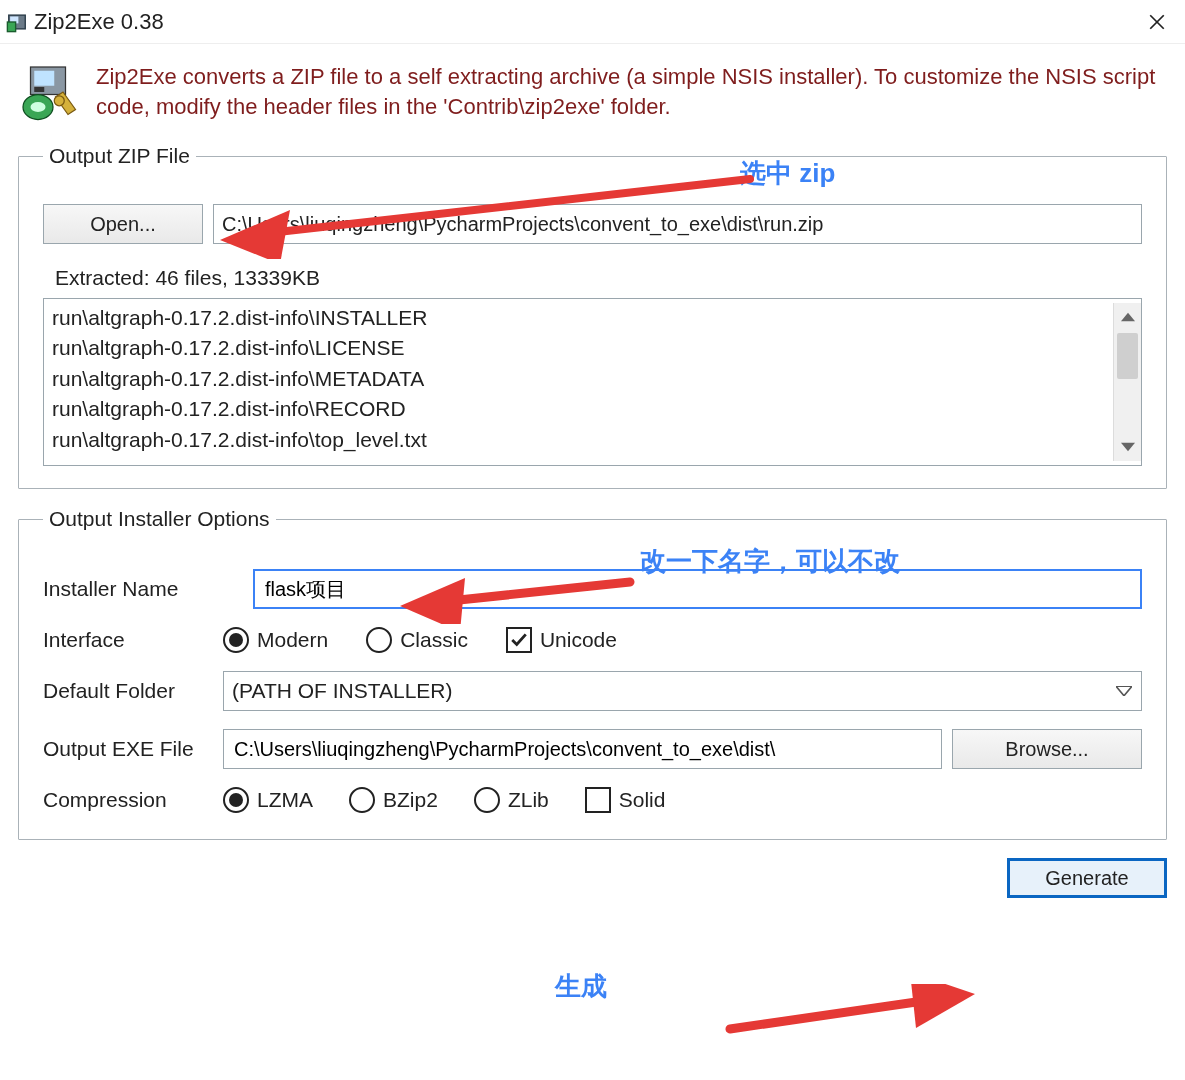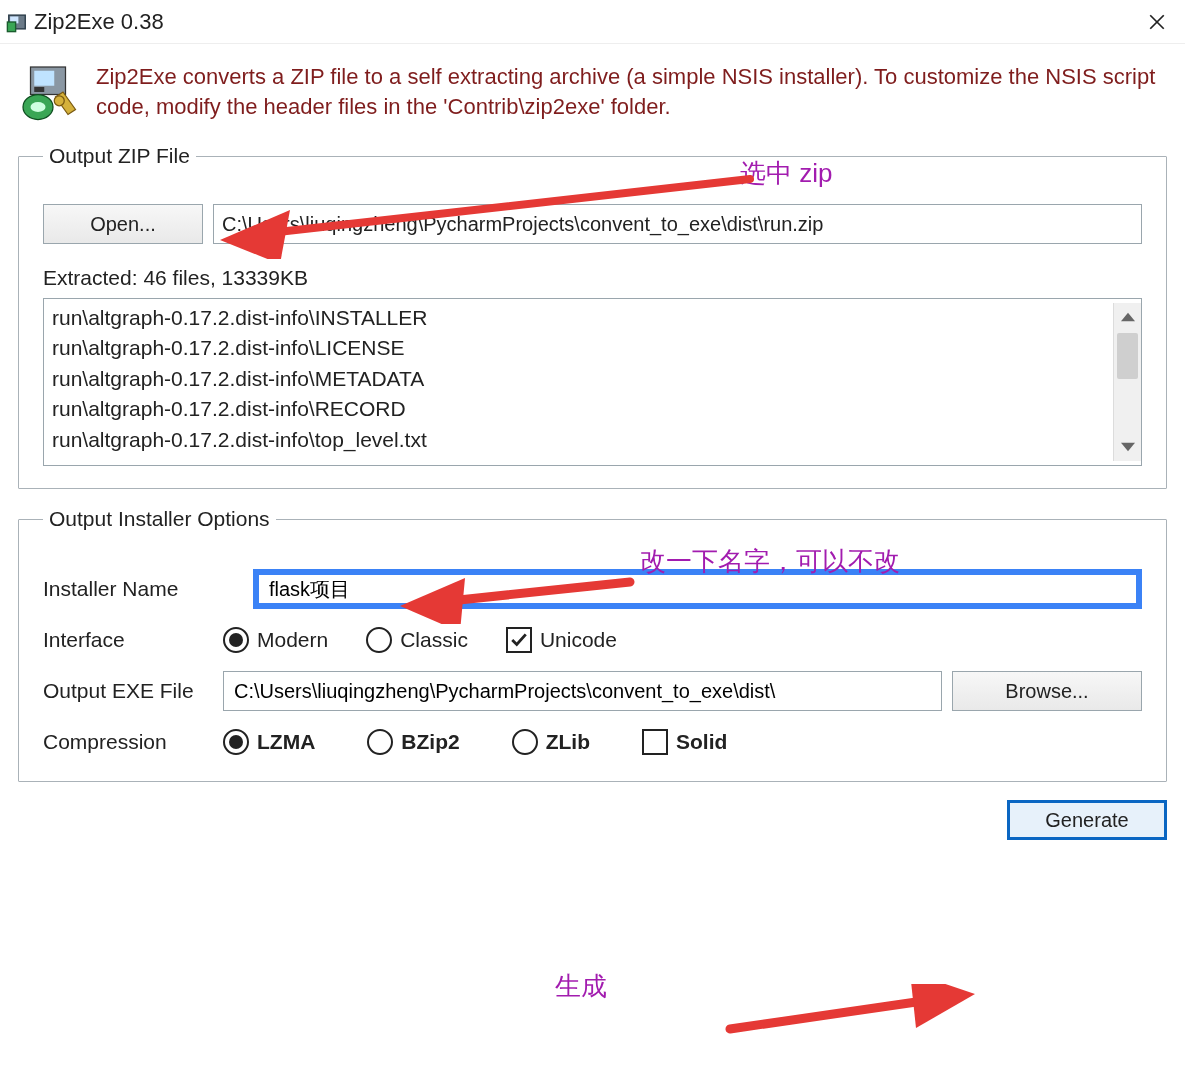--- a/index.html
+++ b/index.html
@@ -63,28 +63,28 @@
     border: 3px solid #0a66c2;
     padding: 4px 28px;
   }
 
   .textbox, .readonly-box {
     border: 1px solid #9aa6ad; background: #fff;
     height: 40px; padding: 4px 8px; font-size: 20px; flex: 1;
     display: flex; align-items: center; overflow: hidden; white-space: nowrap;
   }
   .textbox-focused {
-    border: 6px solid #3b82f6; padding: 3px 8px;
+    border: 2px solid #3b82f6; padding: 3px 8px;
   }
   .input-text {
     border: none; outline: none; width: 100%; font-size: 20px;
     font-family: inherit; background: transparent;
   }
 
-  .static-text { font-size: 21px; margin: 10px 0 8px 0; }
+  .static-text { font-size: 21px; margin: 10px 0 8px 12px; }
 
   .listbox {
     border: 1px solid #9aa6ad; height: 168px;
     font-size: 21px; padding: 4px 0 4px 8px;
     display: flex; align-items: stretch; gap: 0;
   }
   .listbox-content { flex: 1; overflow: hidden; line-height: 1.45; }
   .listbox-scroll {
     width: 28px; background: #f0f0f0;
     border-left: 1px solid #dcdcdc;
@@ -126,22 +126,22 @@
   .combo-text { flex: 1; }
   .combo-arrow {
     width: 34px; height: 100%; display: flex; align-items: center; justify-content: center;
     color: #555;
   }
 
   .sidecar { width: 190px; }
 
   
   .anno {
-    position: absolute; color: #a21caf; font-size: 26px;
-    pointer-events: none; font-weight: 400;
+    position: absolute; color: #3b82f6; font-size: 26px;
+    pointer-events: none; font-weight: 700;
     font-family: "Microsoft YaHei", "SimSun", Arial, sans-serif;
   }
   .arrow { position: absolute; pointer-events: none; }
 </style>
 </head>
 <body>
 
 <div class="window">
 
   <div class="titlebar">
@@ -244,34 +244,45 @@
             <span class="check-box checked">
               <svg viewBox="0 0 16 16">
                   <path d="M2 8 L6 12 L14 3" fill="none" stroke="#222" stroke-width="2.5"></path>
                 </svg>
             </span>
             <span>Unicode</span>
           </label>
         </div>
       </div>
 
+      <div class="opt-row">
+        <div class="opt-label">Default Folder</div>
+        <div class="combo">
+          <span class="combo-text">(PATH OF INSTALLER)</span>
+          <span class="combo-arrow">
+            <svg viewBox="0 0 10 6" width="16" height="10">
+                <path d="M0 0 L5 6 L10 0 Z" fill="none" stroke="#555" stroke-width="1"></path>
+              </svg>
+          </span>
+        </div>
+      </div>
 
       <div class="opt-row">
         <div class="opt-label">Output EXE File</div>
         <div class="textbox" style="flex:1;">
           <input class="input-text" value="C:\Users\liuqingzheng\PycharmProjects\convent_to_exe\dist\" style="">
         </div>
         <div class="btn sidecar">
           <span>Browse...</span>
         </div>
       </div>
 
       <div class="opt-row" style="margin-bottom:4px;">
         <div class="opt-label">Compression</div>
-        <div class="radios" style="gap:52px;font-weight:bold;">
+        <div class="radios" style="gap:36px;">
           <label class="radio">
             <span class="radio-dot checked"></span>
             <span>LZMA</span>
           </label>
           <label class="radio">
             <span class="radio-dot"></span>
             <span>BZip2</span>
           </label>
           <label class="radio">
             <span class="radio-dot"></span>

